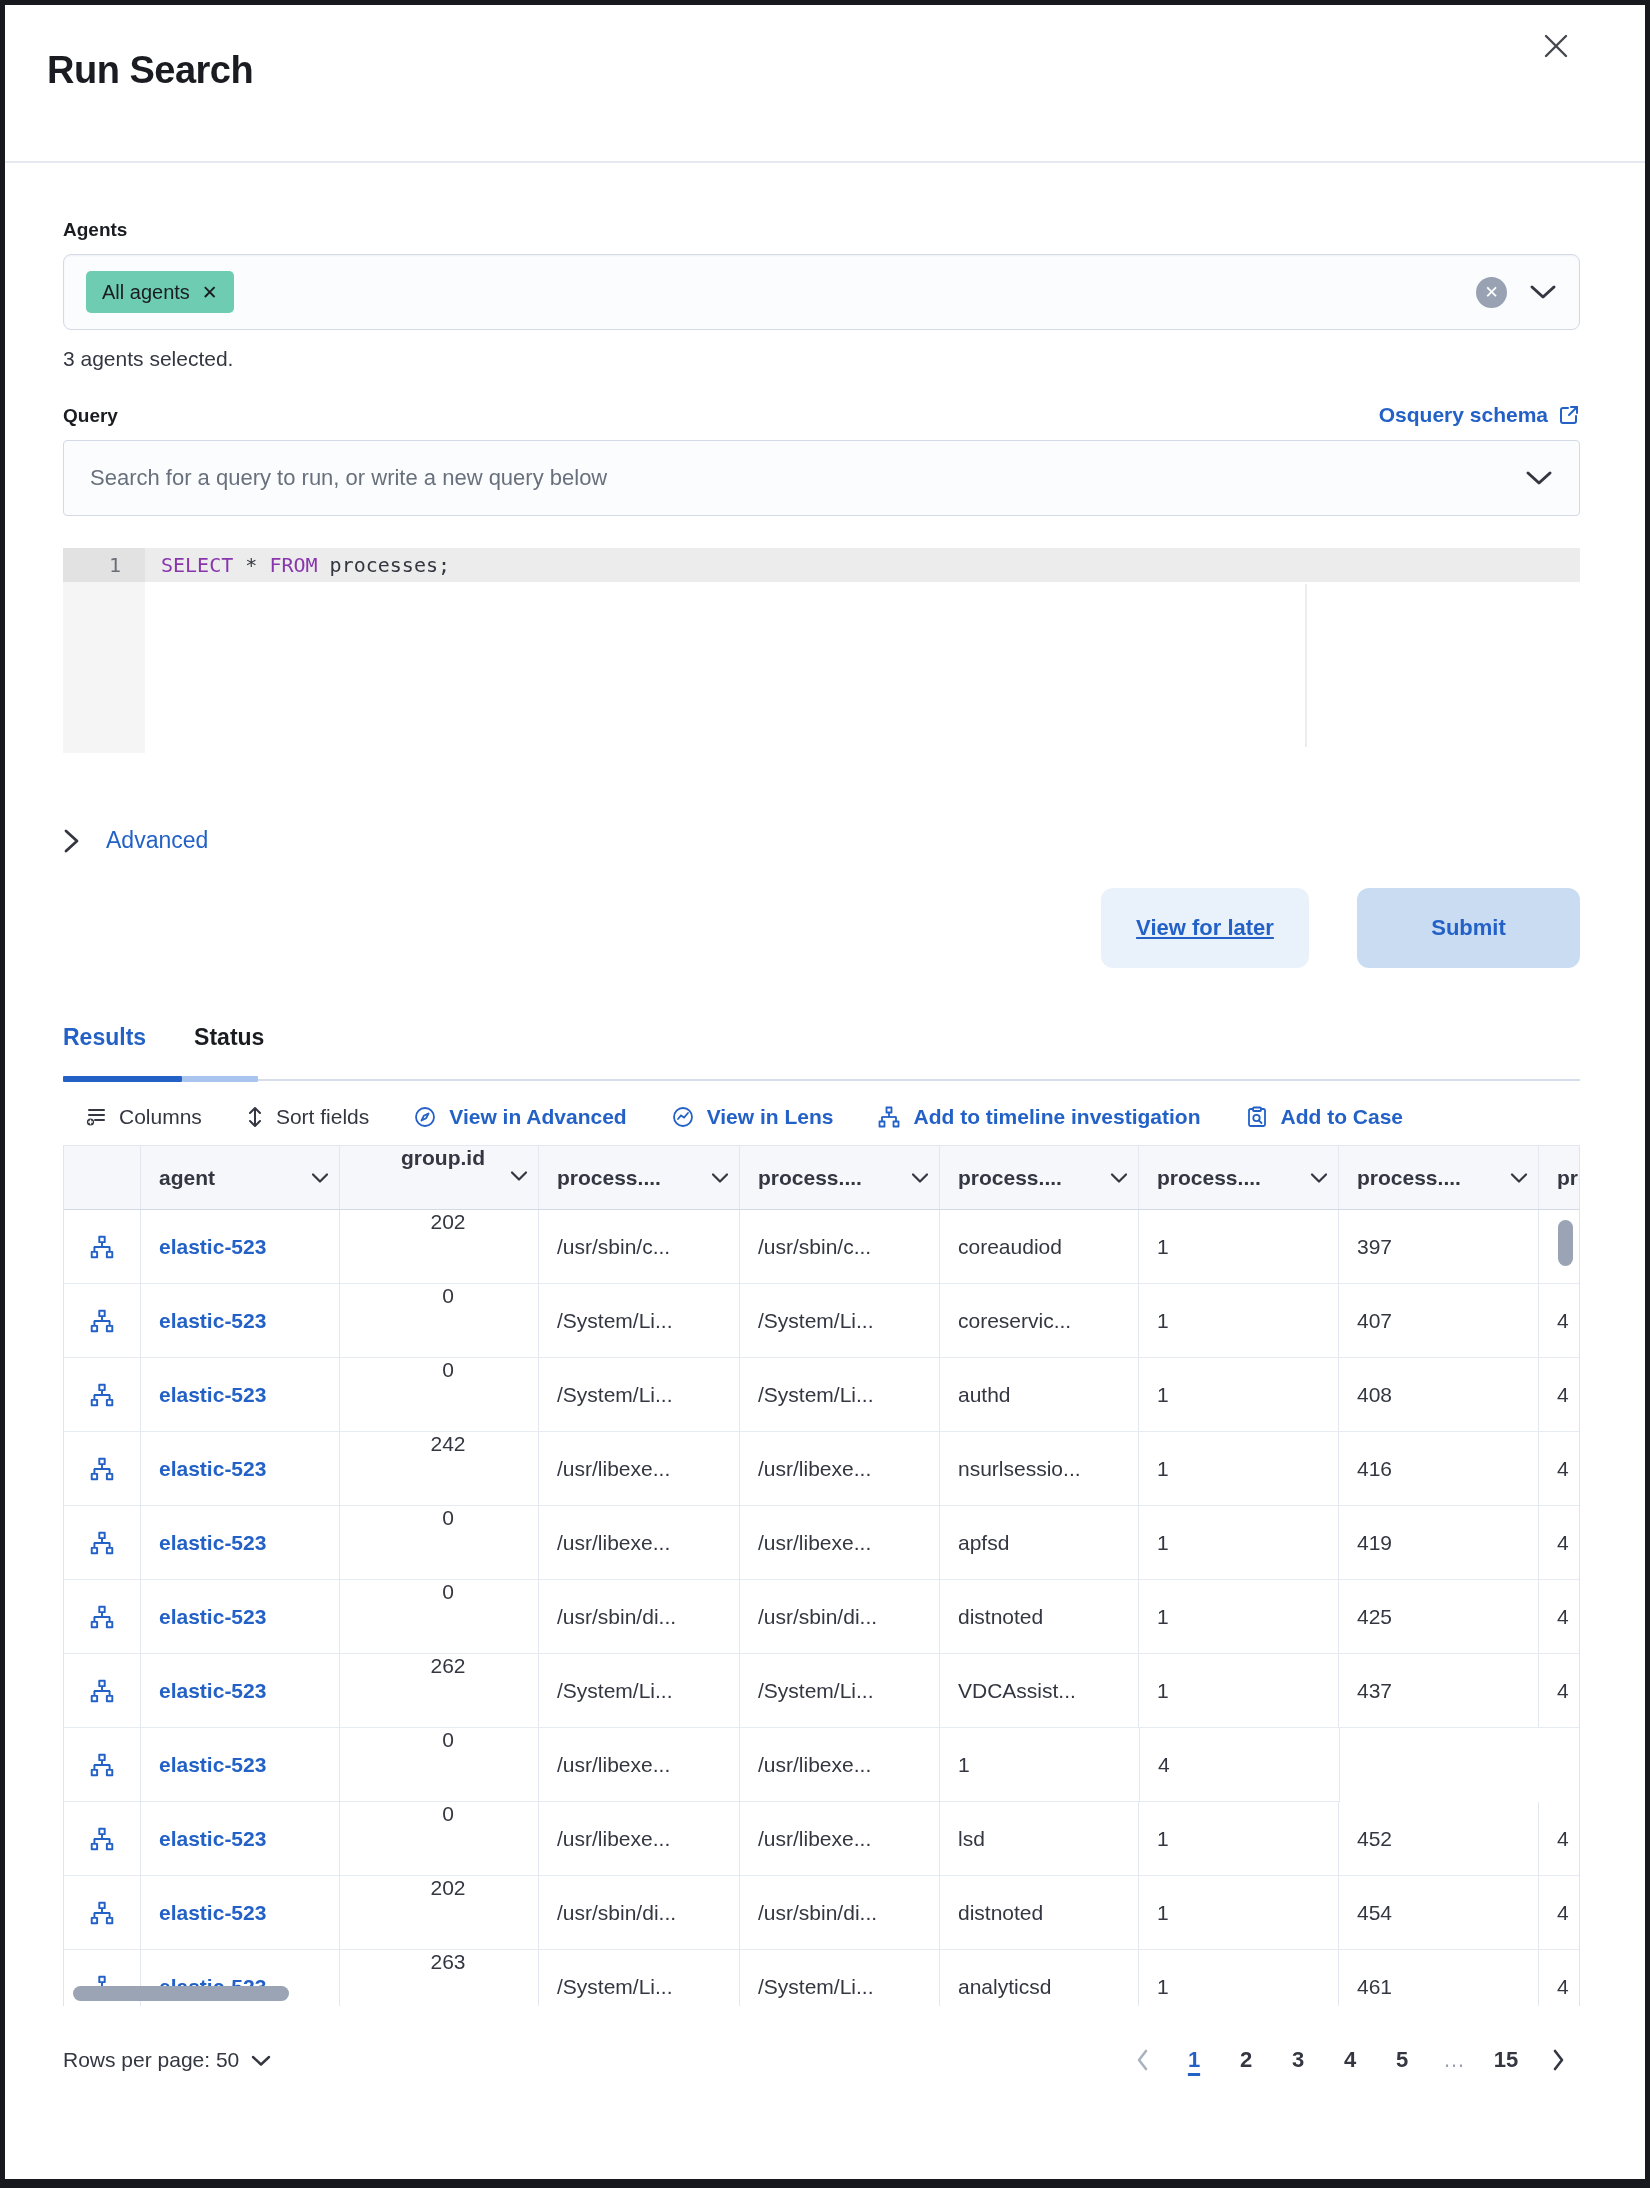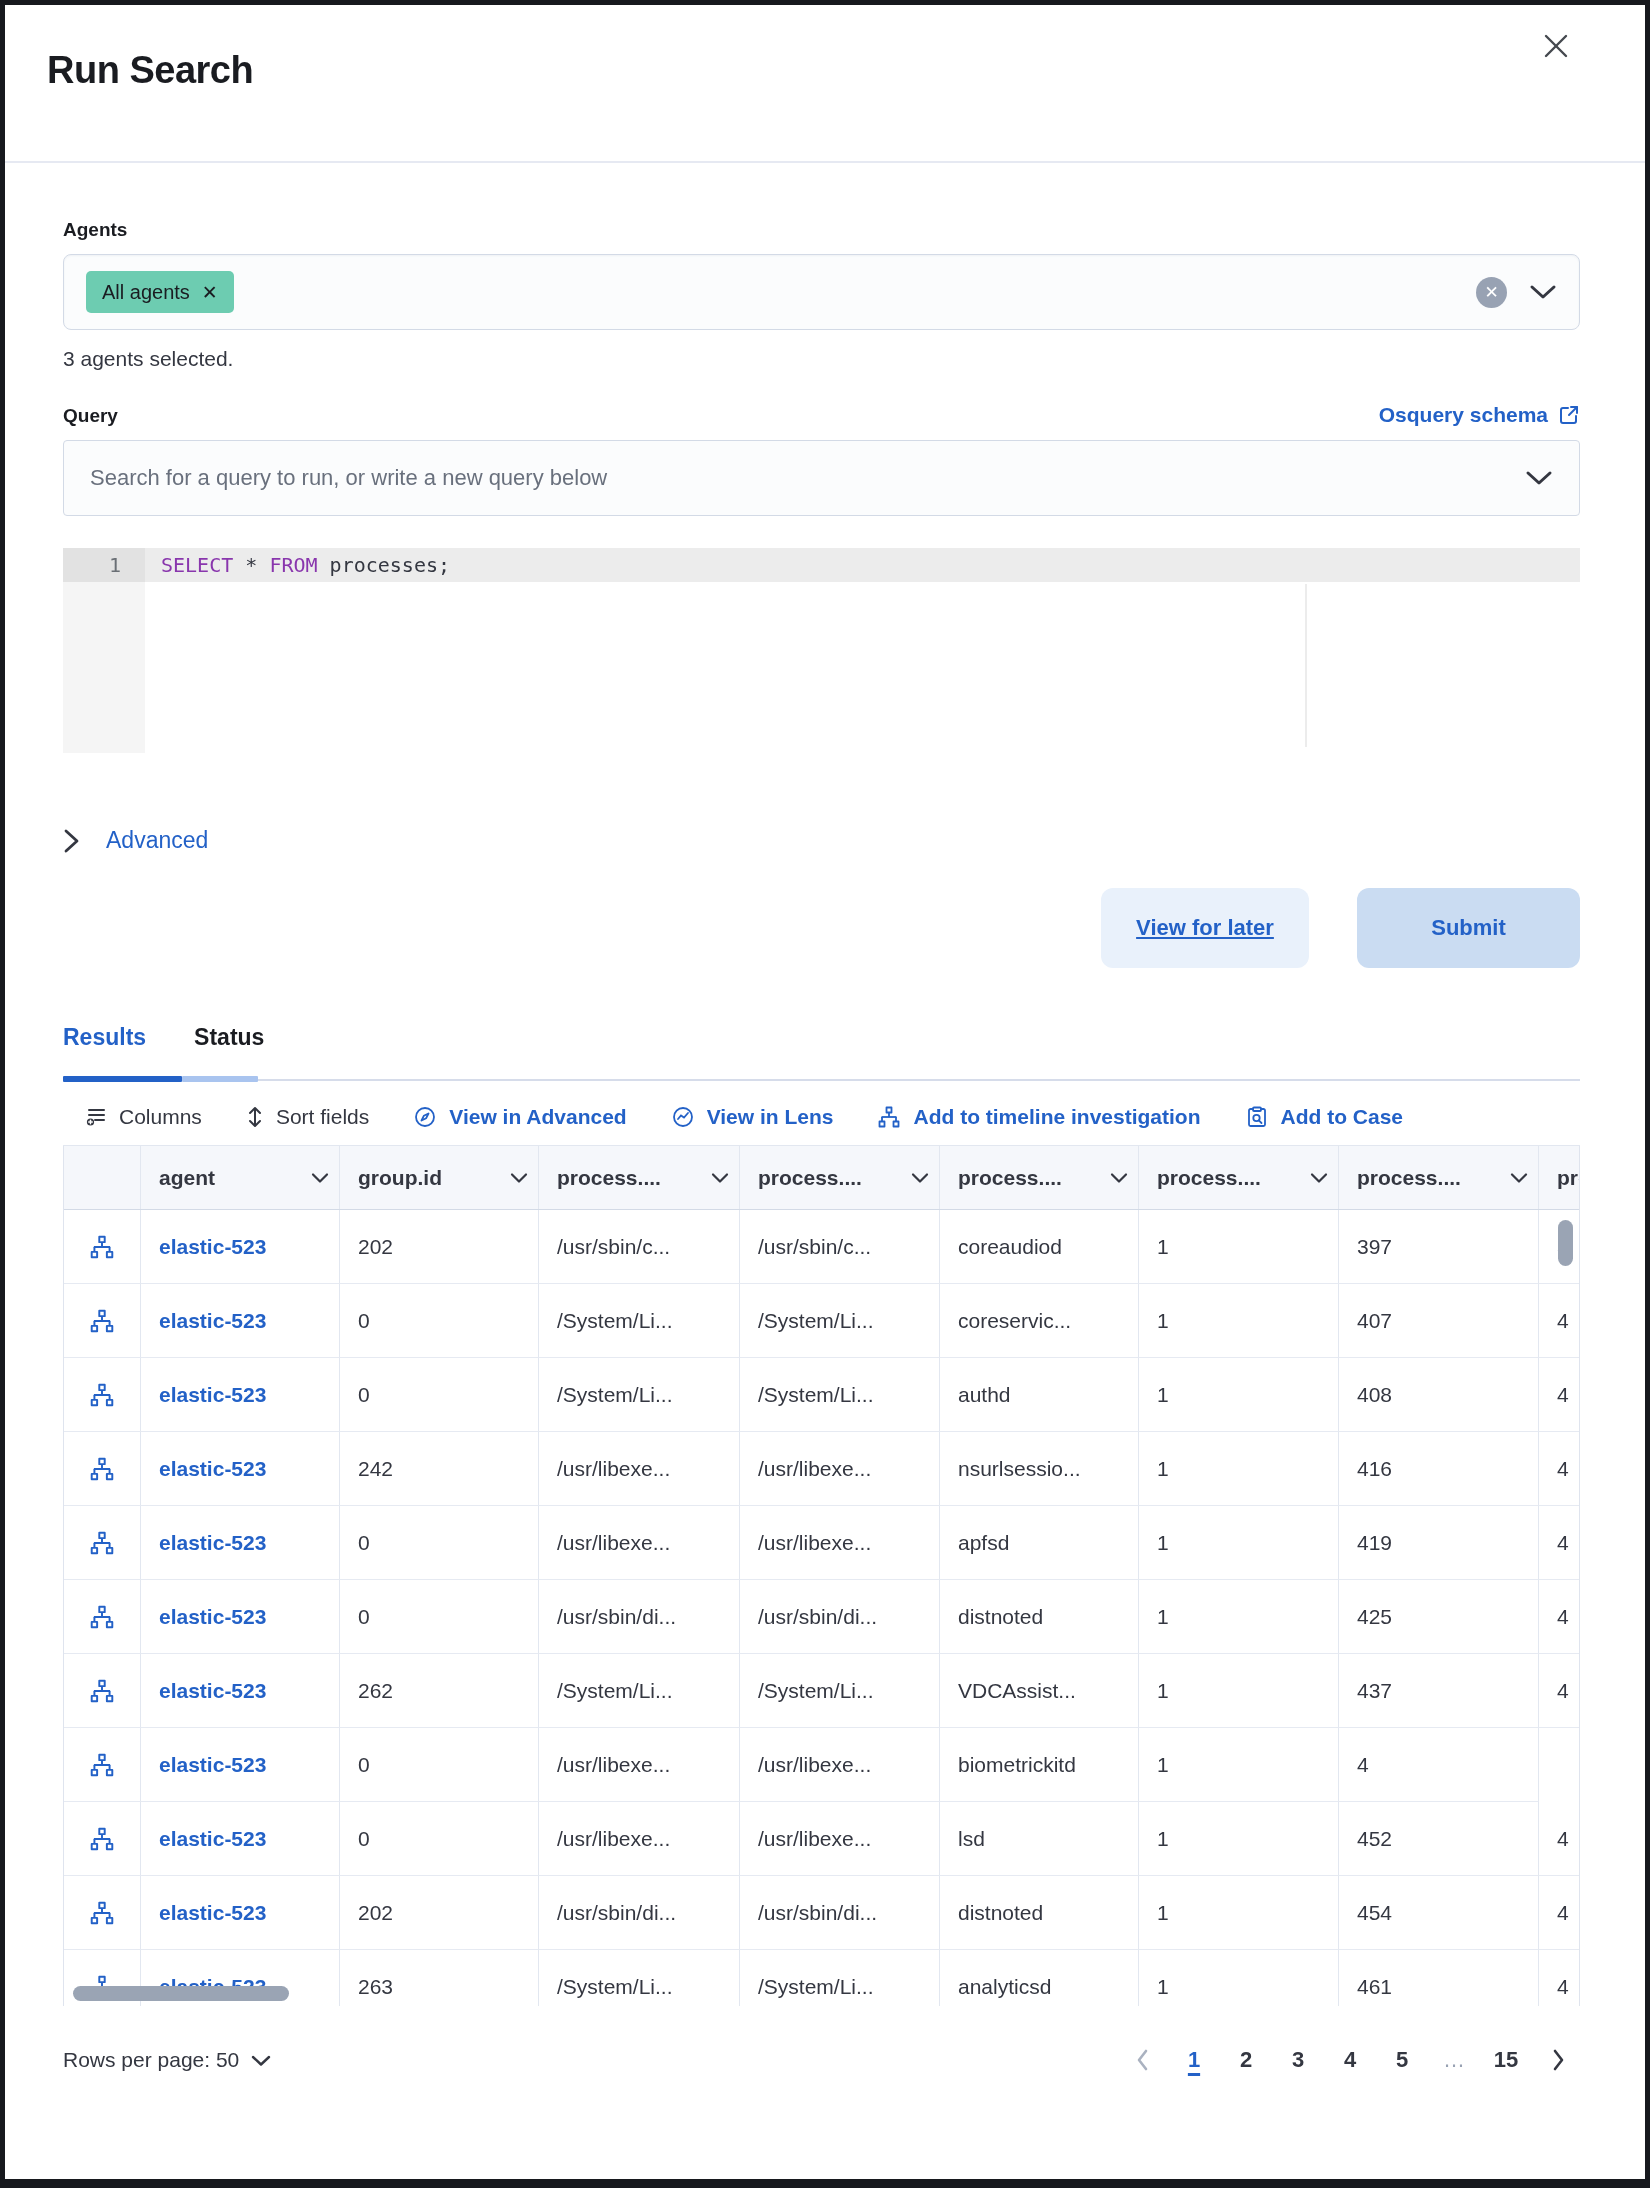--- a/index.html
+++ b/index.html
@@ -83,21 +83,21 @@
   .tool.dark{ color:#343741;}
   .tool.blue{ color:var(--accent); font-weight:600;}
   .grid{ border-left:1.5px solid #dfe4ee; border-right:1.5px solid #dfe4ee; height:860px; overflow:hidden; position:relative;}
   .grid-row{ display:flex; height:74px; width:1720px;}
   .grid-row.header{ height:64px; background:#f5f7fb; border-bottom:1.5px solid #d3dae6;}
   .cell{ flex:none; display:flex; align-items:center; padding-left:18px; font-size:21px; color:#343741;
          border-right:1.5px solid #e2e7f0; border-bottom:1.5px solid #e6eaf2; overflow:hidden; white-space:nowrap;}
   .header .cell{ font-weight:700; border-bottom:none; padding-right:10px;}
   .header .cell .chev{ margin-left:auto; flex:none;}
   .c0{ width:77px; justify-content:center; padding-left:0;}
-  .c1{ width:199px;} .c2{ width:199px;} .c3{ width:201px;} .c4{ width:200px;}
+  .c1{ width:199px;} .c2{ width:199px;flex-direction:column;} .c3{ width:201px;} .c4{ width:200px;}
   .c5{ width:199px;} .c6{ width:200px;} .c7{ width:200px;} .c8{ width:200px;}
   .cell.agent-link{ color:var(--accent); font-weight:600; cursor:pointer;}
   .vscroll{ position:absolute; top:131px; right:7px; width:15px; height:46px; border-radius:8px; background:#9aa4b4;}
   .hscroll{ position:absolute; bottom:5px; left:10px; width:216px; height:15px; border-radius:8px; background:#9aa4b4;}
   
   .footer{ margin-top:32px; display:flex; justify-content:space-between; align-items:center;}
   .rpp{ display:flex; align-items:center; gap:12px; font-size:21px; color:#343741; cursor:pointer;}
   .pager{ display:flex; align-items:center; gap:8px;}
   .page-btn{ min-width:44px; height:44px; display:flex; align-items:center; justify-content:center;
              font-size:22px; color:#343741; cursor:pointer; font-weight:600;}
@@ -470,21 +470,20 @@
                 <rect x="2.5" y="16.5" width="5" height="5"></rect>
                 <rect x="16.5" y="16.5" width="5" height="5"></rect>
                 <line x1="5" y1="12" x2="5" y2="16.5"></line>
                 <line x1="19" y1="12" x2="19" y2="16.5"></line>
               </svg>
             </div>
             <div class="cell c1 agent-link">elastic-523</div>
             <div class="cell c2">0</div>
             <div class="cell c3">/usr/libexe...</div>
             <div class="cell c4">/usr/libexe...</div>
-            <div class="cell c5">biometrickitd</div>
             <div class="cell c6">1</div>
             <div class="cell c8">4</div>
           </div>
           <div class="grid-row">
             <div class="cell c0">
               <svg width="26" height="26" viewBox="0 0 24 24" fill="none" stroke="#2361c7" stroke-width="1.8" stroke-linejoin="round">
                 <rect x="9.5" y="2.5" width="5" height="5"></rect>
                 <line x1="12" y1="7.5" x2="12" y2="12"></line>
                 <line x1="4.5" y1="12" x2="19.5" y2="12"></line>
                 <rect x="2.5" y="16.5" width="5" height="5"></rect>

